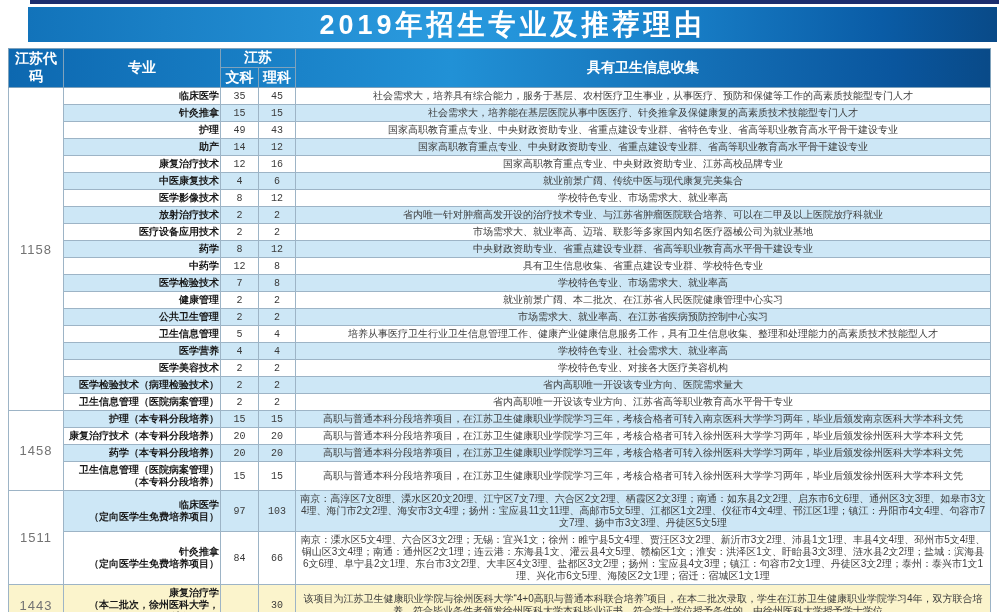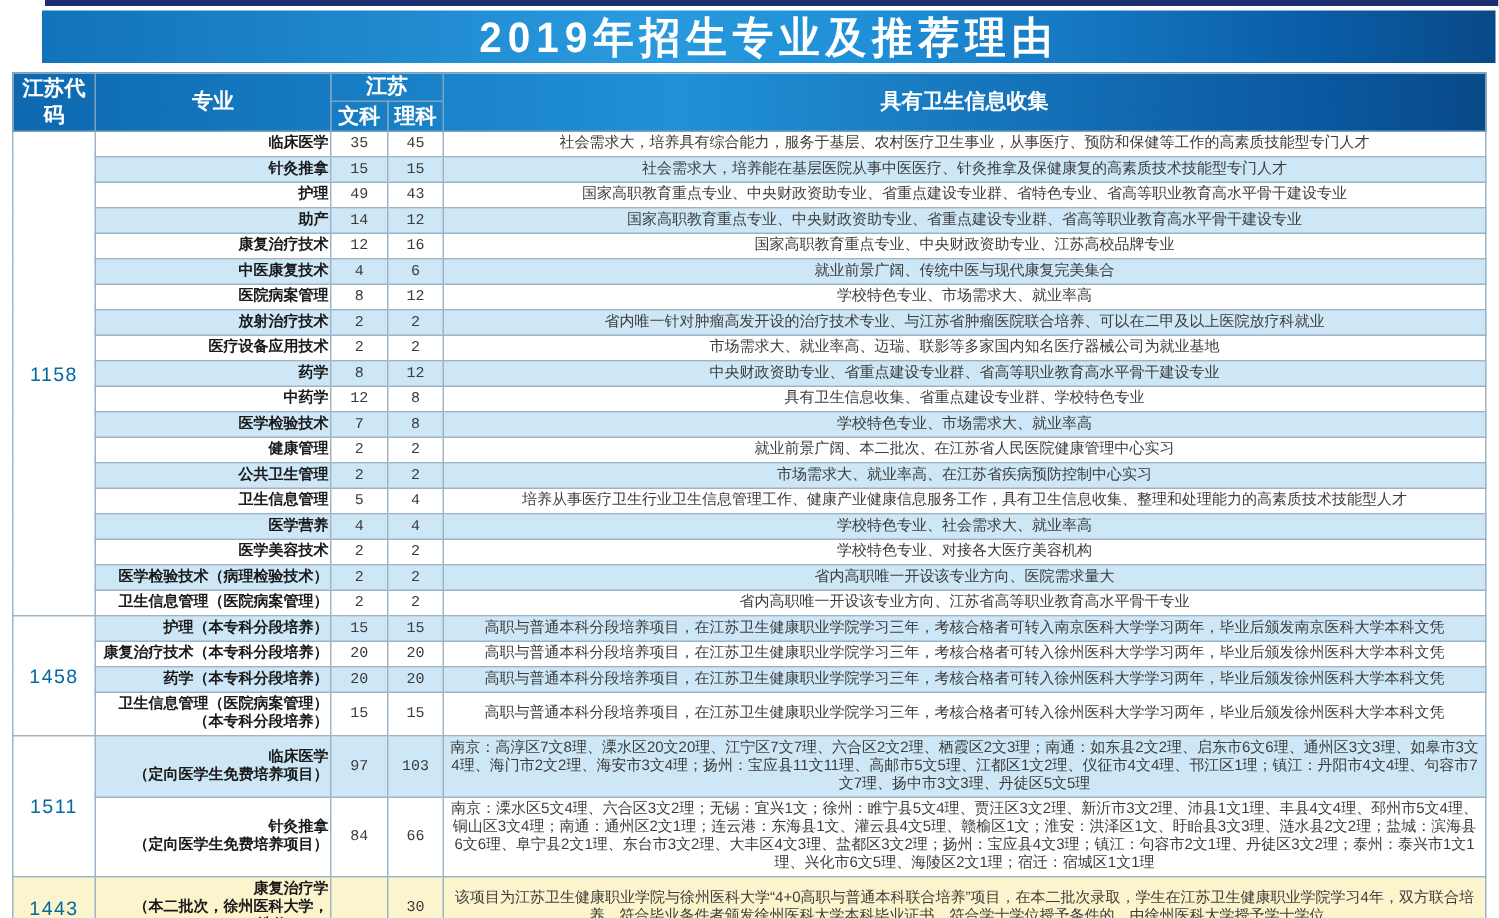--- a/index.html
+++ b/index.html
@@ -24,21 +24,21 @@
     font-size:10px; color:#333333; background:#ffffff;
   }
   .tbl th, .tbl td { border:1px solid #9db4c6; vertical-align:middle; }
 
   .tbl thead tr { background:linear-gradient(90deg,#0d68b0 0%,#2191d6 45%,#0a569e 90%,#094a88 100%); }
   .tbl thead th { color:#ffffff; font-weight:bold; font-size:14px; text-align:center; border-color:#7fa2bc; }
   .tbl thead tr.h1 { height:14px; }
   .tbl thead tr.h2 { height:20px; }
 
   .tbl tbody tr { height:16px; }
-  .tbl td.code { font-size:13px; color:#0369a1; text-align:center; background:#ffffff; letter-spacing:1px; }
+  .tbl td.code { font-size:13px; color:#737373; text-align:center; background:#ffffff; letter-spacing:1px; }
   .tbl td.major { font-weight:bold; color:#1a1a1a; text-align:right; white-space:pre-line; line-height:12px; padding:2px 1px; }
   .tbl td.num { text-align:center; color:#3a3a3a;font-family:Liberation Mono, monospace; }
   .tbl td.reason { text-align:center; padding:2px 4px; line-height:12px; color:#3c3c3c; }
 
   .tbl tr.alt td { background:#cde7f6; }
   .tbl tr.alt td.code { background:#ffffff; }
   .tbl tr.yellow td, .tbl tr.yellow td.code { background:#fbf4cc; }
 </style>
 </head>
 <body>
@@ -103,21 +103,21 @@
           <td class="num">16</td>
           <td class="reason">国家高职教育重点专业、中央财政资助专业、江苏高校品牌专业</td>
         </tr>
         <tr class="alt">
           <td class="major">中医康复技术</td>
           <td class="num">4</td>
           <td class="num">6</td>
           <td class="reason">就业前景广阔、传统中医与现代康复完美集合</td>
         </tr>
         <tr>
-          <td class="major">医院病案管理</td>
+          <td class="major">医学影像技术</td>
           <td class="num">8</td>
           <td class="num">12</td>
           <td class="reason">学校特色专业、市场需求大、就业率高</td>
         </tr>
         <tr class="alt">
           <td class="major">放射治疗技术</td>
           <td class="num">2</td>
           <td class="num">2</td>
           <td class="reason">省内唯一针对肿瘤高发开设的治疗技术专业、与江苏省肿瘤医院联合培养、可以在二甲及以上医院放疗科就业</td>
         </tr>

